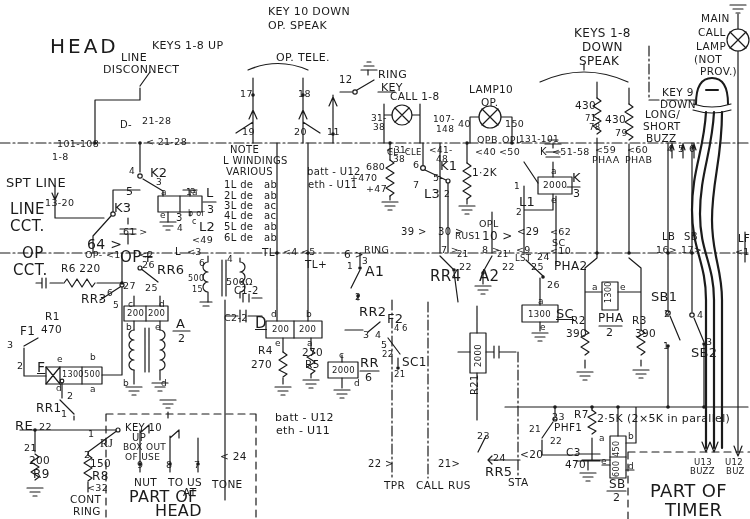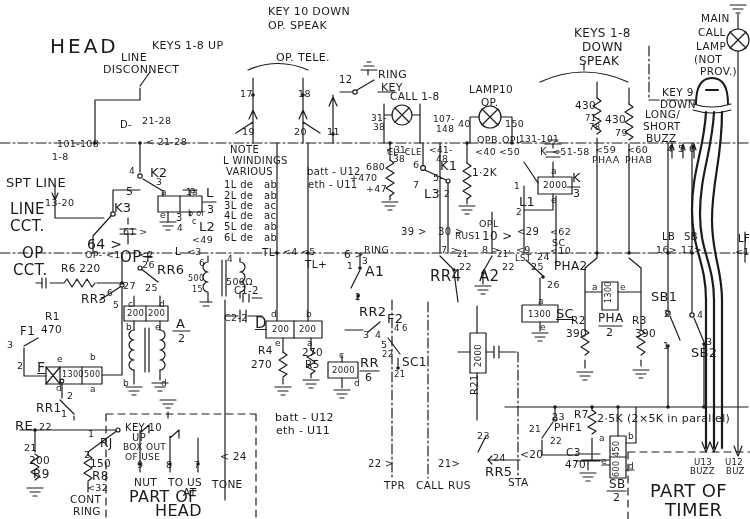--- a/index.html
+++ b/index.html
@@ -279,21 +279,21 @@
       <span class="lb" style="left: 90px; top: 385px; font-size: 9px;">a</span>
       <span class="lb" style="left: 67px; top: 391px; font-size: 9.5px;">2</span>
       <span class="lb" style="left: 36px; top: 402px; font-size: 12px;">RR1</span>
       <span class="lb" style="left: 61px; top: 409px; font-size: 9.5px;">1</span>
       <span class="lb" style="left: 15px; top: 419px; font-size: 13px;">RE</span>
       <span class="lb" style="left: 39px; top: 422px; font-size: 9.5px;">22</span>
       <span class="lb" style="left: 24px; top: 443px; font-size: 9.5px;">21</span>
       <span class="lb" style="left: 29px; top: 455px; font-size: 10.5px;">200</span>
       <span class="lb" style="left: 33px; top: 468px; font-size: 12px;">R9</span>
       <span class="lb" style="left: 88px; top: 429px; font-size: 9.5px;">1</span>
-      <span class="lb" style="left: 100px; top: 437px; font-size: 12px;">RJ</span>
+      <span class="lb" style="left: 100px; top: 437px; font-size: 12px; font-family: Liberation Serif, serif;">RJ</span>
       <span class="lb" style="left: 84px; top: 450px; font-size: 9.5px;">2</span>
       <span class="lb" style="left: 90px; top: 458px; font-size: 10.5px;">150</span>
       <span class="lb" style="left: 92px; top: 470px; font-size: 12px;">R8</span>
       <span class="lb" style="left: 87px; top: 483px; font-size: 9.5px;">&lt;32</span>
       <span class="lb" style="left: 70px; top: 494px; font-size: 10.5px;">CONT</span>
       <span class="lb" style="left: 73px; top: 506px; font-size: 10.5px;">RING</span>
       <span class="lb" style="left: 230px; top: 145px; font-size: 10px;">NOTE</span>
       <span class="lb" style="left: 223px; top: 156px; font-size: 10px;">L WINDINGS</span>
       <span class="lb" style="left: 226px; top: 167px; font-size: 10px;">VARIOUS</span>
       <span class="lb" style="left: 224px; top: 180px; font-size: 10px;">1L de   ab</span>

